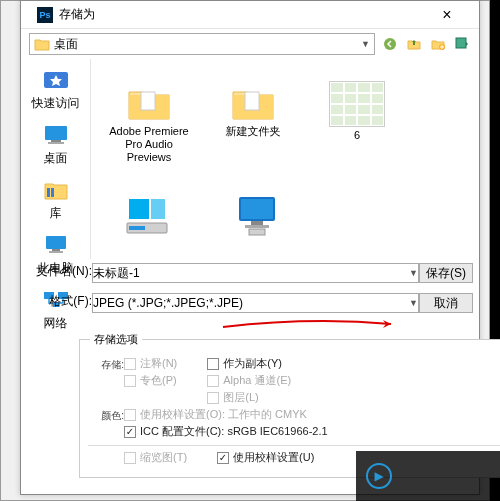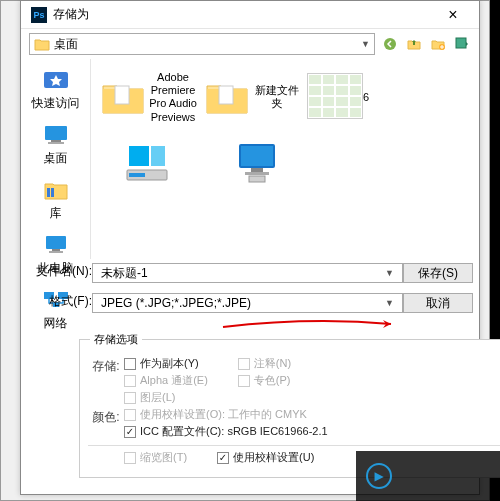--- a/index.html
+++ b/index.html
@@ -1,53 +1,53 @@
 <!DOCTYPE html>
 <html><head>
 <meta charset="utf-8">
 <style>
   * { box-sizing: border-box; }
   body { margin: 0; font-family: "Microsoft YaHei", "Segoe UI", sans-serif; font-size: 12px; background: #000; width: 500px; height: 501px; overflow: hidden; position: relative; }
   .window-back { position: absolute; left: 0; top: 0; width: 490px; height: 501px; background: #f0f0f0; border: 1px solid #999; }
   .window { position: absolute; left: 20px; top: 0; width: 460px; height: 495px; background: #fff; border: 1px solid #888; box-shadow: 0 0 6px rgba(0,0,0,0.2); }
-  .titlebar { display: flex; align-items: center; height: 28px; padding: 0 10px; background: #fff; border-bottom: 1px solid #e5e5e5; }
+  .titlebar { display: flex; align-items: center; height: 28px; padding: 0 16px; background: #fff; border-bottom: 1px solid #e5e5e5; }
   .titlebar .ps-icon { width: 16px; height: 16px; background: #001e36; color: #31a8ff; font-size: 9px; display: flex; align-items: center; justify-content: center; font-weight: bold; margin-right: 6px; }
   .titlebar .title { flex: 1; }
   .titlebar .close { width: 32px; text-align: center; font-size: 16px; cursor: pointer; }
   .save-in-row { display: flex; align-items: center; height: 30px; padding: 2px 8px; gap: 6px; }
   .save-in-row .lbl { width: 65px; text-align: right; }
   .dropdown { display: flex; align-items: center; height: 22px; border: 1px solid #aaa; background: #fff; padding: 0 4px; position: relative; }
   .dropdown .folder-icon { width: 16px; height: 14px; margin-right: 4px; }
   .dropdown .dd-text { flex: 1; }
   .dropdown .chev { font-size: 9px; color: #555; }
   .location-dd { flex: 1; }
   .tb-icons { display: flex; gap: 6px; align-items: center; }
   .tb-icons .tb-ic { width: 18px; height: 18px; display: flex; align-items: center; justify-content: center; }
   .main-browse { display: flex; height: 200px; }
   .places { width: 70px; display: flex; flex-direction: column; align-items: center; gap: 10px; padding-top: 8px; border-right: 1px solid #e5e5e5; }
   .places .p-item { display: flex; flex-direction: column; align-items: center; gap: 2px; cursor: pointer; }
   .places .p-ic { width: 32px; height: 26px; display: flex; align-items: center; justify-content: center; }
   .files { flex: 1; padding: 6px; display: flex; flex-wrap: wrap; align-content: flex-start; overflow: hidden; }
-  .file-item { width: 100px; display: flex; flex-direction: row; align-items: center; text-align: center; margin: 4px 2px; }
+  .file-item { width: 100px; display: flex; flex-direction: column; align-items: center; text-align: center; margin: 16px 2px; }
   .file-item .thumb { width: 48px; height: 42px; display: flex; align-items: center; justify-content: center; }
   .file-label { font-size: 11px; line-height: 1.2; margin-top: 2px; max-width: 94px; }
   .thumb-green { width: 56px; height: 46px; border: 1px solid #ccc; display: grid; grid-template-columns: repeat(4,1fr); grid-template-rows: repeat(4,1fr); gap: 0; background: #fff; }
   .thumb-green > div { background: #e0eed8; border: 1px solid #fff; font-size: 2px; }
   .row2 { display: flex; align-items: center; gap: 10px; margin-top: 12px; }
   .row2 .drive-item, .row2 .pc-item { width: 100px; display:flex; flex-direction:column; align-items:center; }
   .input-row { display: flex; align-items: flex-start; height: 26px; margin: 4px 6px; }
   .input-row .lbl { width: 65px; text-align: right; }
-  .input-row .field { flex: 1; height: 20px; border: 1px solid #aaa; padding: 1px 8px; display: flex; align-items: center; background: #fff; }
+  .input-row .field { flex: 1; height: 20px; border: 1px solid #aaa; padding: 1px 0; display: flex; align-items: center; background: #fff; }
   .input-row .field .chev { margin-left: auto; font-size: 9px; color: #555; }
-  .btn { width: 70px; height: 20px; border: 1px solid #aaa; background: #e9e9e9; display: flex; align-items: center; justify-content: center; cursor: pointer; }
+  .btn { width: 54px; height: 20px; border: 1px solid #aaa; background: #e9e9e9; display: flex; align-items: center; justify-content: center; cursor: pointer; }
   .arrow-annot { position: absolute; left: 200px; top: 318px; width: 175px; height: 12px; pointer-events: none; }
   .save-options { position: absolute; left: 58px; top: 338px; width: 446px; border: 1px solid #ccc; background: #fff; padding: 14px 8px 10px 8px; }
   .so-title { position: absolute; top: -8px; left: 10px; background: #fff; padding: 0 4px; font-size: 11px; }
   .so-row { display: flex; align-items: flex-start; margin: 2px 0; }
-  .so-lbl { width: 36px; text-align: center; color: #444; font-size: 12px; padding-top: 2px; }
+  .so-lbl { width: 36px; text-align: right; color: #444; font-size: 10px; padding-top: 2px; }
   .so-cols { flex: 1; display: flex; gap: 30px; }
   .so-col { display: flex; flex-direction: column; gap: 2px; }
   .chk { display: flex; align-items: center; gap: 4px; font-size: 11px; color: #aaa; }
   .chk.en { color: #222; }
   .chk .box { width: 12px; height: 12px; border: 1px solid #888; background: #fff; display: flex; align-items: center; justify-content: center; font-size: 10px; line-height: 1; }
   .chk.dis .box { border-color: #ccc; }
   .divider { height: 1px; background: #ddd; margin: 6px 0 4px 0; }
   .logo-overlay { position: absolute; right: 0; top: 451px; width: 144px; height: 50px; background: rgba(0,0,0,0.8); display: flex; align-items: center; padding: 0 10px; gap: 8px; color: #fff; }
   .logo-overlay .play { width: 26px; height: 26px; border: 2px solid #2398d8; border-radius: 50%; display: flex; align-items: center; justify-content: center; color: #2398d8; font-size: 12px; }
   .logo-overlay .t1 { font-size: 16px; font-weight: bold; }
@@ -246,41 +246,41 @@
     <path d="M170 5 l-8 -4 l3 4 l-3 4 z" fill="#d00"></path>
   </svg>
 
   <div class="save-options">
     <div class="so-title">存储选项</div>
 
     <div class="so-row">
       <div class="so-lbl">存储:</div>
       <div class="so-cols">
         <div class="so-col">
+          <label class="chk dis">
+              <span class="box"></span>
+              <span>注释(N)</span>
+            </label>
+          <label class="chk dis">
+              <span class="box"></span>
+              <span>专色(P)</span>
+            </label>
+        </div>
+        <div class="so-col">
           <label class="chk en">
               <span class="box"></span>
               <span>作为副本(Y)</span>
             </label>
           <label class="chk dis">
               <span class="box"></span>
               <span>Alpha 通道(E)</span>
             </label>
           <label class="chk dis">
               <span class="box"></span>
               <span>图层(L)</span>
-            </label>
-        </div>
-        <div class="so-col">
-          <label class="chk dis">
-              <span class="box"></span>
-              <span>注释(N)</span>
-            </label>
-          <label class="chk dis">
-              <span class="box"></span>
-              <span>专色(P)</span>
             </label>
         </div>
       </div>
     </div>
 
     <div class="so-row" style="">
       <div class="so-lbl">颜色:</div>
       <div class="so-col">
         <label class="chk dis">
             <span class="box"></span>

